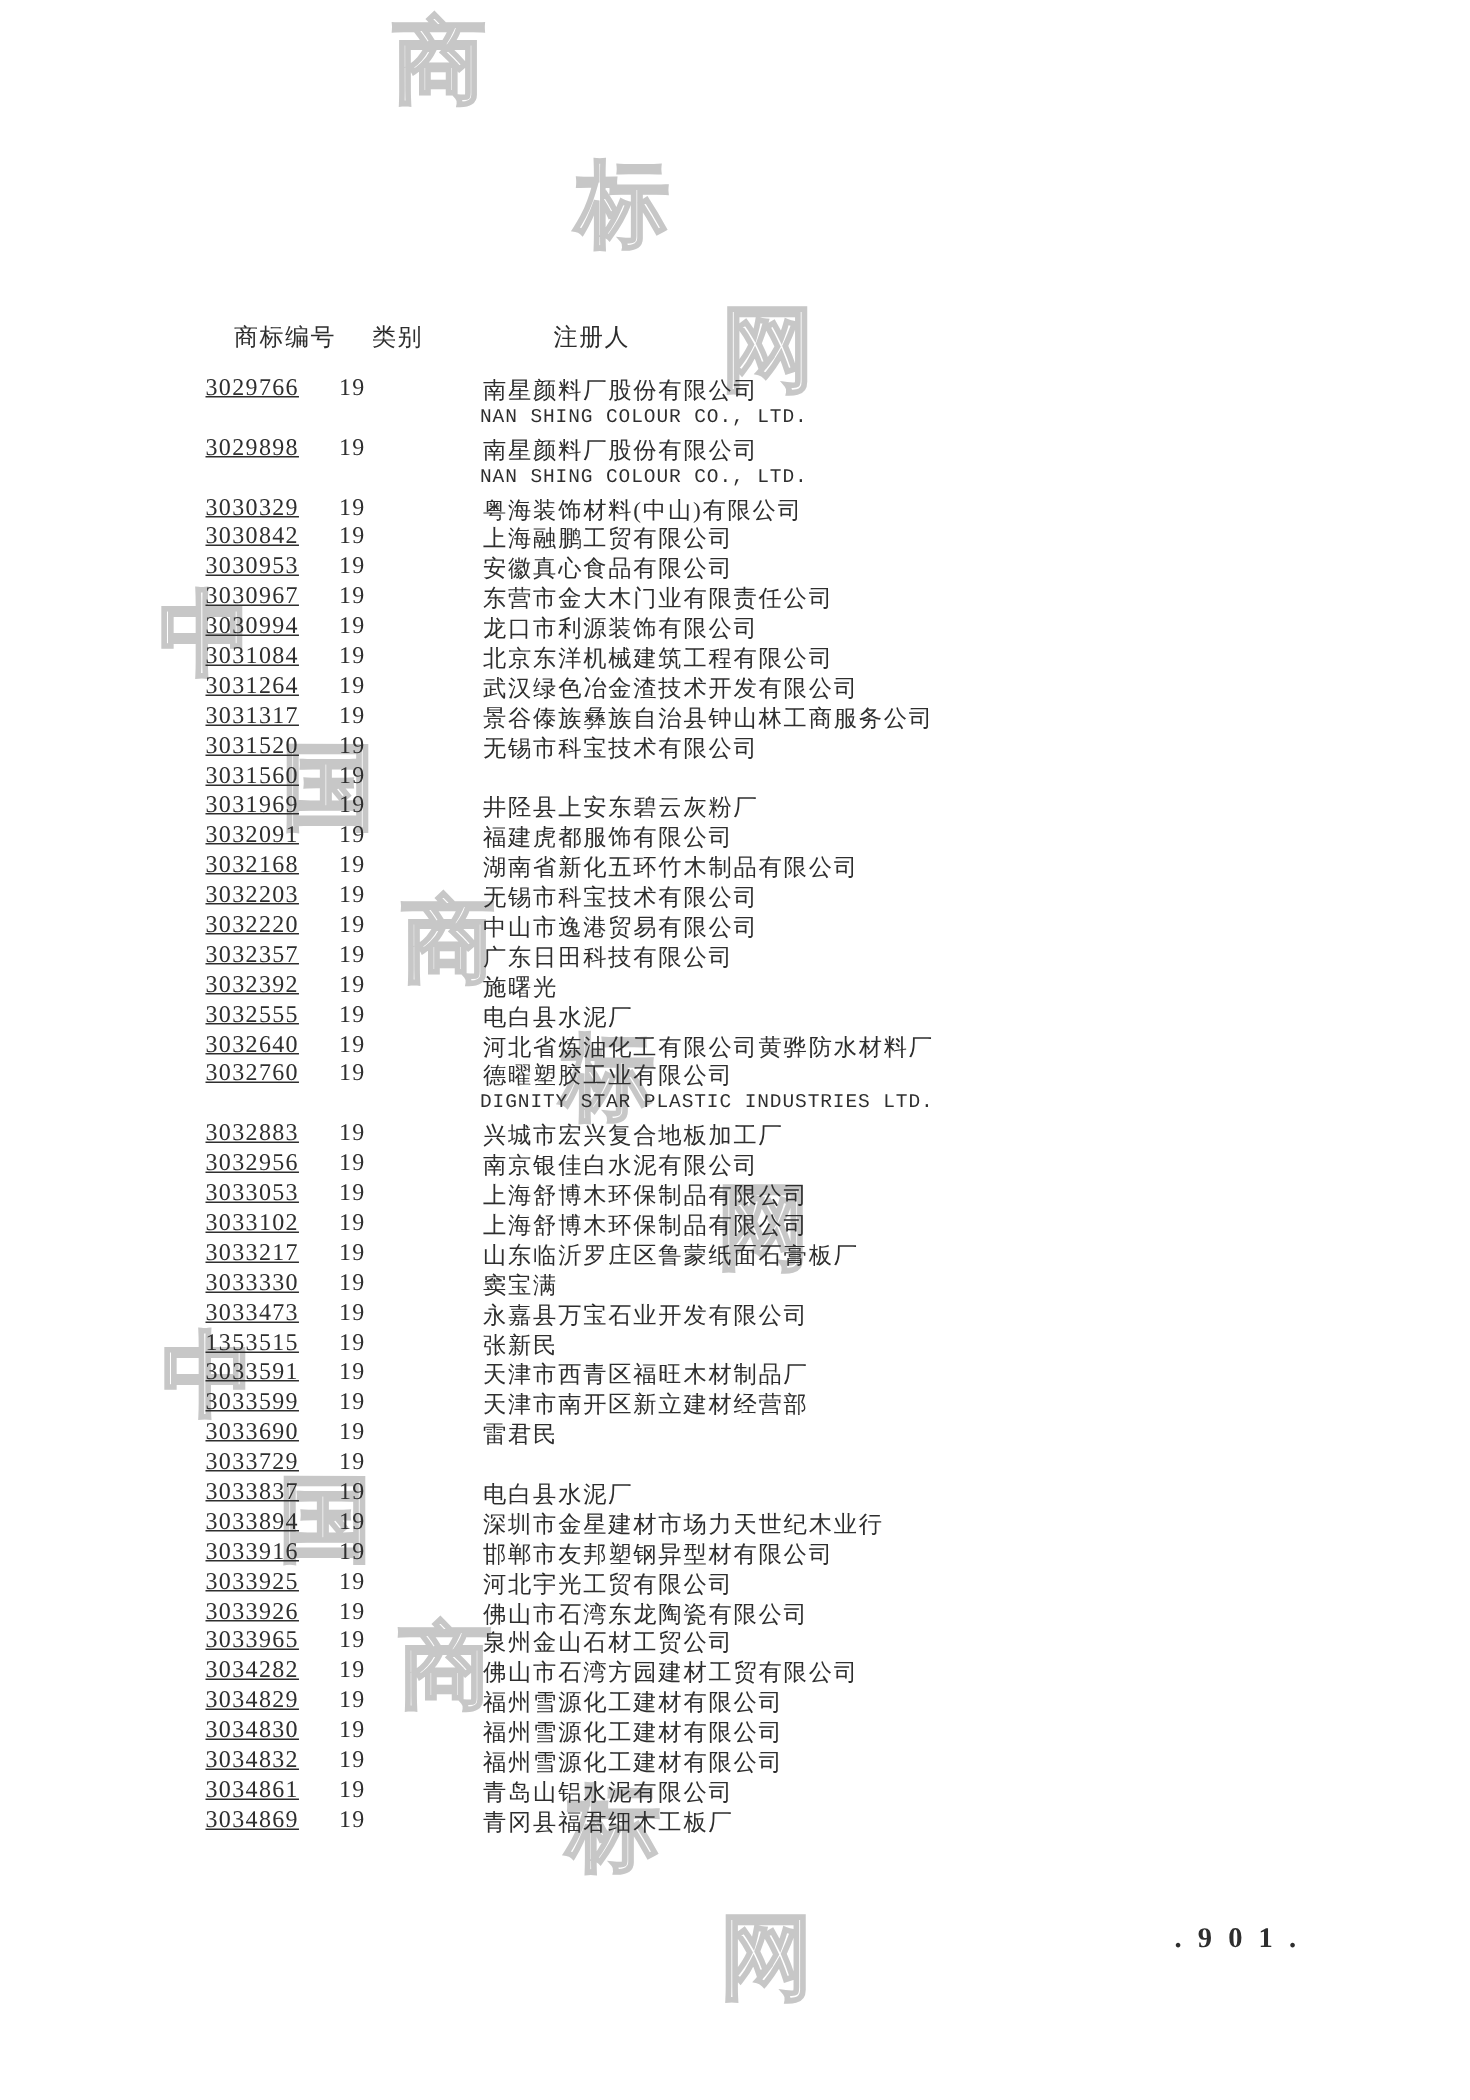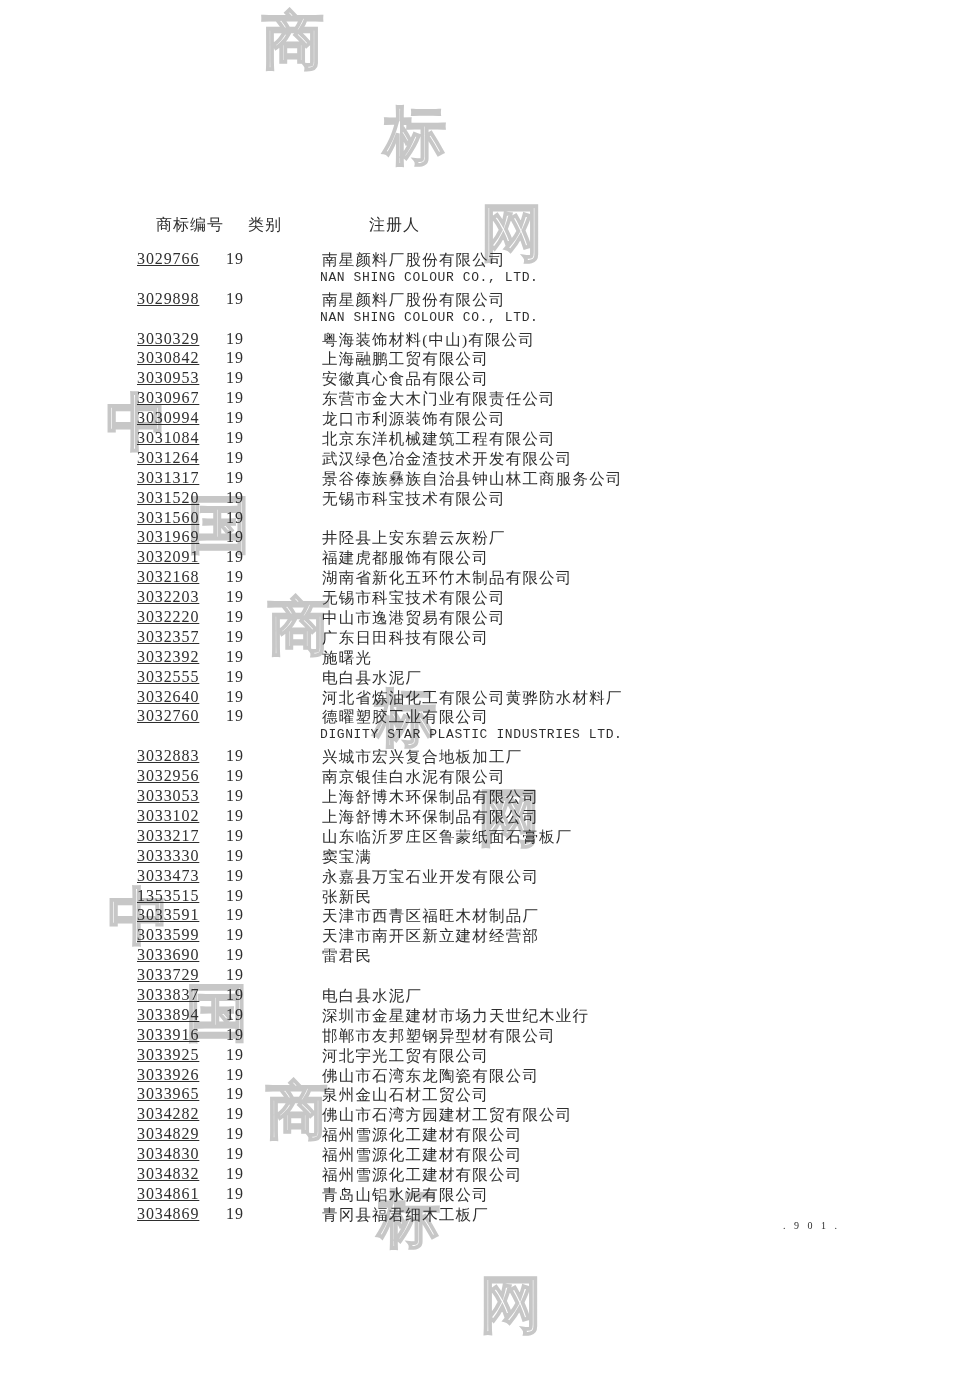--- a/index.html
+++ b/index.html
@@ -36,22 +36,22 @@
   .tbody { position: absolute; top: 250px; left: 0; width: 100%; z-index: 1; }
   .line { position: relative; height: 19.9px; }
   .line span { position: absolute; top: 0; white-space: nowrap; }
   .no   { left: 137px; font-size: 16px; letter-spacing: 0.9px; text-decoration: underline; }
   .cls  { left: 226px; font-size: 16px; letter-spacing: 0.9px; }
   .name { left: 322px; font-size: 15.5px; letter-spacing: 1.2px; }
   .en   { left: 320px; top: 1px; font-family: Liberation Mono, monospace;
           font-size: 13px; letter-spacing: 0.6px; }
   
   .pageno {
-    position: absolute; left: 783px; top: 1220px; z-index: 1;
-    font-size: 10px; letter-spacing: 3px; white-space: nowrap;
+    position: absolute; left: 783px; top: 1282px; z-index: 1;
+    font-size: 19px; letter-spacing: 3px; white-space: nowrap; font-weight: bold;
   }
 </style>
 </head>
 <body>
 
 <div class="page">
 
   <div class="wm-layer" id="wm-layer">
       <div class="wm" style="left: 262px; top: 10px;">商</div>
       <div class="wm" style="left: 384px; top: 105px;">标</div>

